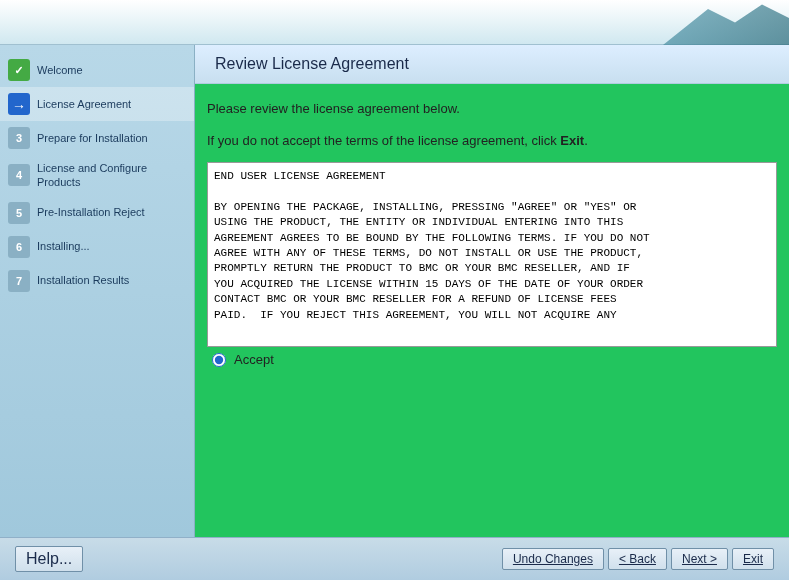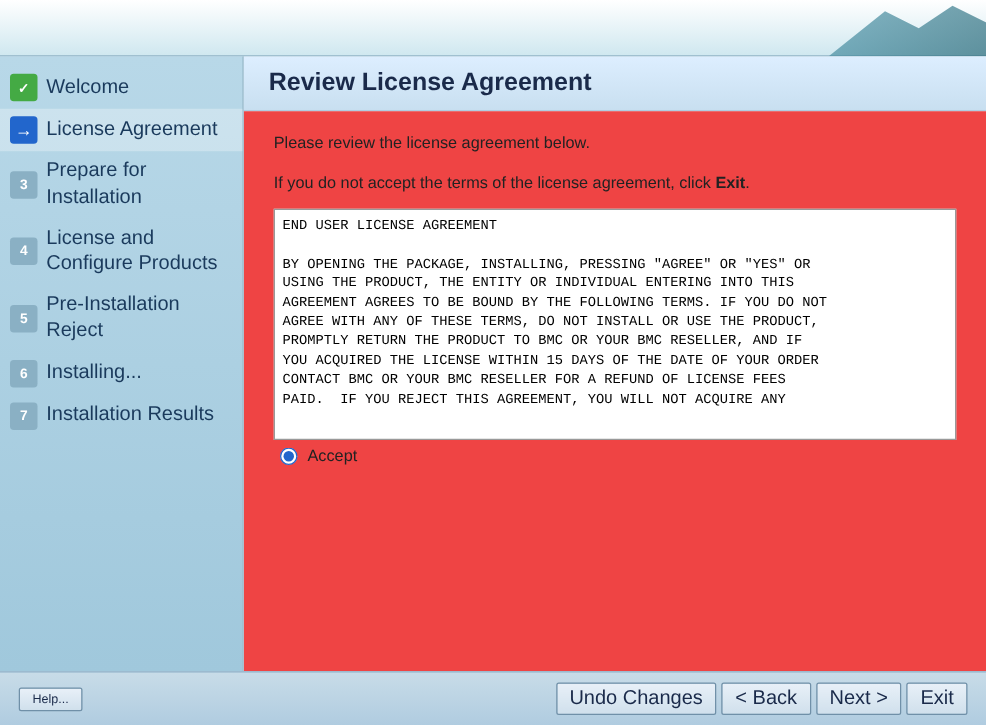--- a/index.html
+++ b/index.html
@@ -82,48 +82,48 @@
       background: #44aa44;
     }
     .step-icon.pending {
       background: #8ab0c4;
     }
     .step-icon.arrow {
       background: #2266cc;
       font-size: 14px;
     }
     .sidebar-label {
-      font-size: 16px;
+      font-size: 11px;
       color: #1a3a5c;
       line-height: 1.3;
     }
 
     
     .content-area {
       flex: 1;
       background: #e8f0f5;
       display: flex;
       flex-direction: column;
       overflow: hidden;
     }
     .content-header {
       background: linear-gradient(to bottom, #ddeeff, #c8dff0);
       padding: 10px 20px;
       border-bottom: 1px solid #b0cce0;
     }
     .content-title {
-      font-size: 20px;
-      font-weight: bold;
+      font-size: 16px;
+      font-weight: normal;
       color: #1a2a4a;
     }
     .content-body {
       flex: 1;
-      padding: 15px 24px;
+      padding: 15px 12px;
       overflow-y: auto;
-      background: #ef4444;
+      background: #22c55e;
     }
     .instruction-text {
       font-size: 13px;
       color: #222;
       margin-bottom: 12px;
       line-height: 1.5;
     }
     .instruction-text strong {
       font-weight: bold;
     }
@@ -181,30 +181,31 @@
       display: flex;
       align-items: center;
     }
     .footer-right {
       display: flex;
       align-items: center;
       gap: 4px;
     }
     .footer-btn {
       padding: 3px 10px;
-      font-size: 16px;
+      font-size: 12px;
       border: 1px solid #7090a8;
       background: linear-gradient(to bottom, #e8f0f8, #d0e0ec);
       color: #1a2a4a;
       cursor: pointer;
       border-radius: 2px;
+      text-decoration: underline;
     }
     .help-btn {
       padding: 3px 10px;
-      font-size: 10px;
+      font-size: 16px;
       border: 1px solid #7090a8;
       background: linear-gradient(to bottom, #e8f0f8, #d0e0ec);
       color: #1a2a4a;
       cursor: pointer;
       border-radius: 2px;
     }
 
     
     .license-box::-webkit-scrollbar {
       width: 16px;

